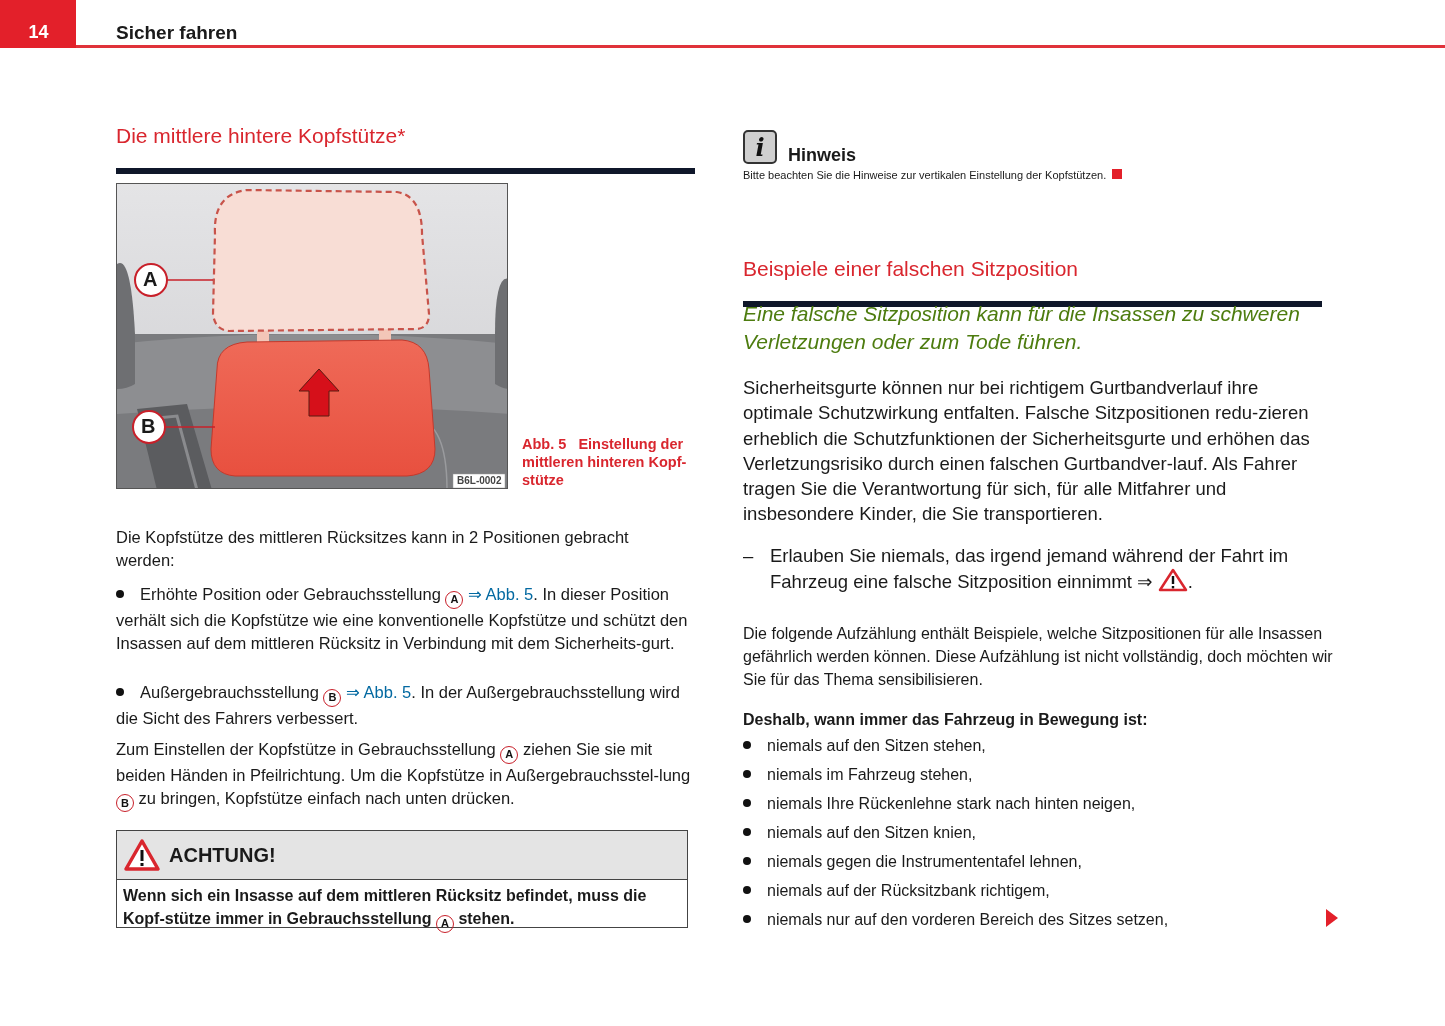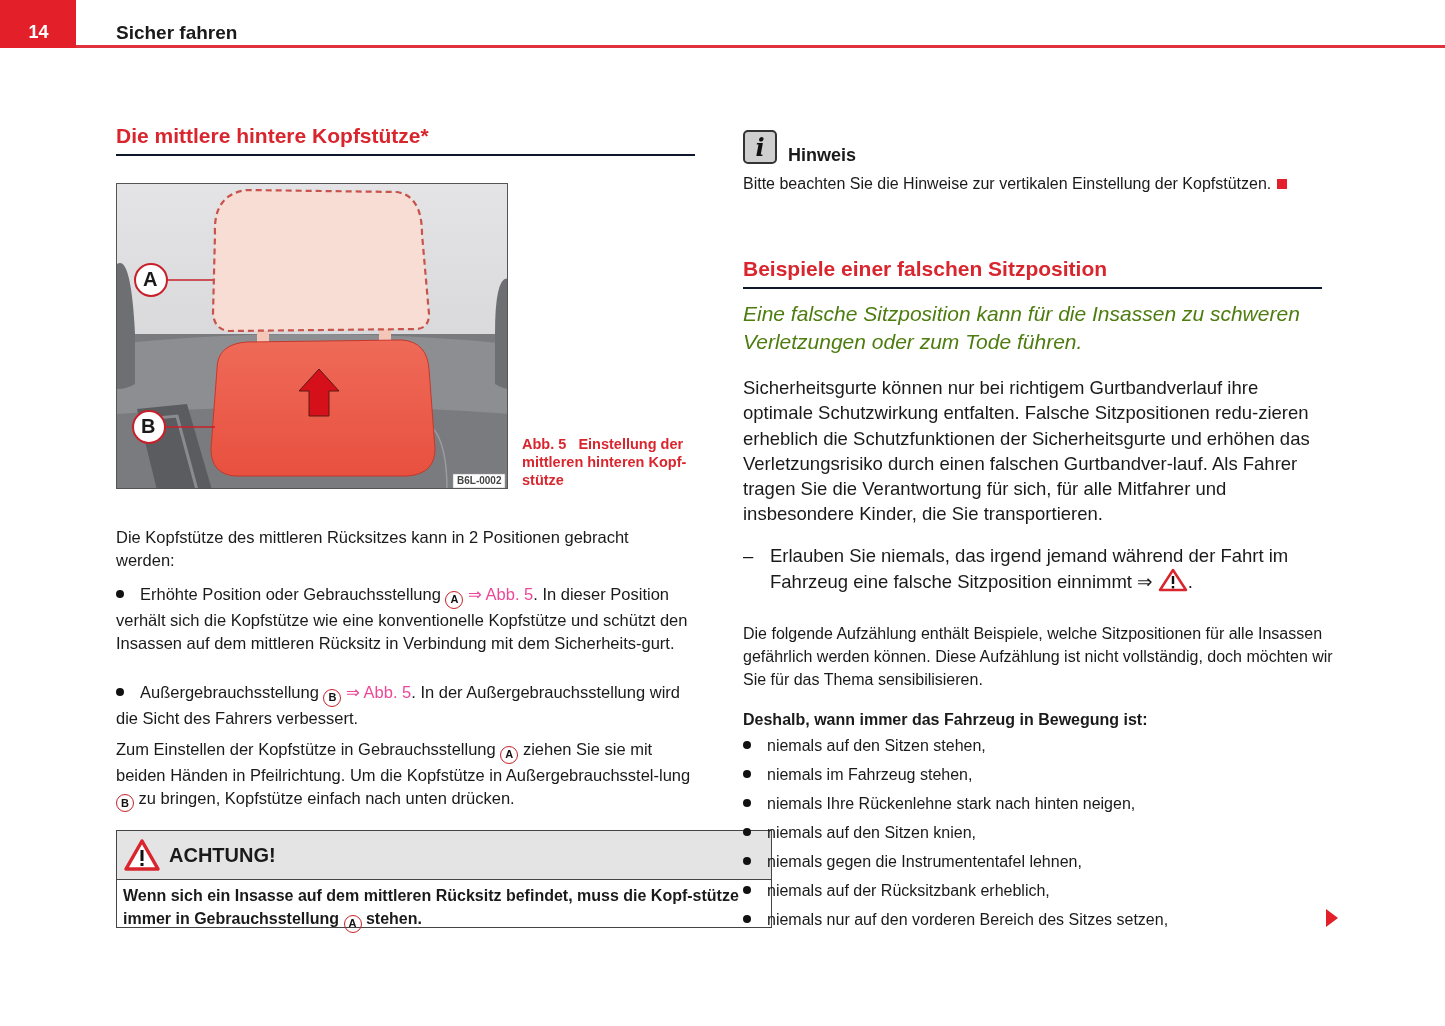--- a/index.html
+++ b/index.html
@@ -4,38 +4,38 @@
 <style>
   html, body { margin:0; padding:0; }
   body { width:1445px; height:1026px; background:#fff; position:relative; overflow:hidden;
          font-family:"Liberation Sans", sans-serif; color:#1a1a1a; }
   .hdr-block { position:absolute; left:0; top:0; width:76px; height:48px; background:#e3202a; }
   .hdr-num { position:absolute; left:0; width:77px; top:22px; text-align:center; color:#fff;
              font-weight:bold; font-size:18px; }
   .hdr-line { position:absolute; left:76px; right:0; top:45px; height:3px; background:#e0323a; }
   .hdr-title { position:absolute; left:116px; top:22px; font-weight:bold; font-size:19px; color:#1a1a1a; }
 
-  .sec-title { position:absolute; font-weight:bold; font-size:21px; color:#d9262e; padding-bottom:6px;
-               border-bottom:2px solid #0f172a; }
+  .sec-title { position:absolute; font-weight:normal; font-size:21px; color:#d9262e; padding-bottom:20px;
+               border-bottom:6px solid #0f172a; }
   .p { position:absolute; font-size:16.5px; line-height:23px; }
   .circ { display:inline-flex; align-items:center; justify-content:center; width:18px; height:18px;
           border:1.5px solid #c8202a; border-radius:50%; font-size:11px; font-weight:bold; color:#111;
           vertical-align:-3px; box-sizing:border-box; }
-  .ref { color:#ec4899; }
+  .ref { color:#0369a1; }
   .bullet { display:inline-block; width:8px; height:8px; background:#111; border-radius:50%;
             margin-right:16px; vertical-align:2px; }
 
   
   .fig { position:absolute; left:116px; top:183px; width:392px; height:306px; border:1.5px solid #555;
          box-sizing:border-box; overflow:hidden; background:#d9d9db; }
   .fig-caption { position:absolute; left:522px; top:435px; width:180px; font-size:14.5px; line-height:18px;
                  font-weight:bold; color:#d9262e; }
 
   
-  .warn { position:absolute; left:116px; top:830px; width:656px; height:98px; border:1.5px solid #444;
+  .warn { position:absolute; left:116px; top:830px; width:572px; height:98px; border:1.5px solid #444;
           box-sizing:border-box; }
   .warn-head { height:48px; background:#e4e4e4; border-bottom:1.5px solid #444; display:flex; align-items:center;
                padding-left:6px; }
   .warn-title { font-weight:bold; font-size:20px; margin-left:8px; }
   .warn-body { padding:4px 6px; font-weight:bold; font-size:16px; line-height:23px; }
 
   .info-icon { position:absolute; left:743px; top:130px; width:34px; height:34px; border:2px solid #333;
                border-radius:5px; background:#cfcfcf; box-sizing:border-box; display:flex; align-items:center;
                justify-content:center; font-family:"DejaVu Serif", serif; font-weight:bold; font-style:italic;
                font-size:24px; color:#111; }
@@ -138,21 +138,21 @@
   </div>
   <div class="warn-body">
     <span>Wenn sich ein Insasse auf dem mittleren Rücksitz befindet, muss die Kopf-stütze immer in Gebrauchsstellung</span>
     <span class="circ">A</span>
     <span>stehen.</span>
   </div>
 </div>
 
 <div class="info-icon">i</div>
 <div class="hinweis">Hinweis</div>
-<div class="p" style="left:743px; top:172px; width:600px; font-size:16px;">
+<div class="p" style="left:743px; top:164px; width:600px; font-size:11px;">
   <span>Bitte beachten Sie die Hinweise zur vertikalen Einstellung der Kopfstützen.</span><span class="sq"></span>
 </div>
 
 <div class="sec-title" style="left:743px; top:257px; width:579px;">Beispiele einer falschen Sitzposition</div>
 
 <div class="italic-lead">Eine falsche Sitzposition kann für die Insassen zu schweren Verletzungen oder zum Tode führen.</div>
 
 <div class="p" style="left:743px; top:375px; width:590px; font-size:18.5px; line-height:25.3px;">Sicherheitsgurte können nur bei richtigem Gurtbandverlauf ihre optimale Schutzwirkung entfalten. Falsche Sitzpositionen redu-zieren erheblich die Schutzfunktionen der Sicherheitsgurte und erhöhen das Verletzungsrisiko durch einen falschen Gurtbandver-lauf. Als Fahrer tragen Sie die Verantwortung für sich, für alle Mitfahrer und insbesondere Kinder, die Sie transportieren.</div>
 
 <div class="p" style="left:743px; top:543px; width:590px; font-size:18.5px; line-height:25.3px; padding-left:27px; box-sizing:border-box;">
@@ -168,17 +168,17 @@
 <div class="p" style="left:743px; top:622px; width:590px; font-size:16px; line-height:23px;">Die folgende Aufzählung enthält Beispiele, welche Sitzpositionen für alle Insassen gefährlich werden können. Diese Aufzählung ist nicht vollständig, doch möchten wir Sie für das Thema sensibilisieren.</div>
 
 <div class="p" style="left:743px; top:708px; font-weight:bold; font-size:16px;">Deshalb, wann immer das Fahrzeug in Bewegung ist:</div>
 
 <div class="list-r">
   <div class="li"><span class="bullet"></span><span>niemals auf den Sitzen stehen,</span></div>
   <div class="li"><span class="bullet"></span><span>niemals im Fahrzeug stehen,</span></div>
   <div class="li"><span class="bullet"></span><span>niemals Ihre Rückenlehne stark nach hinten neigen,</span></div>
   <div class="li"><span class="bullet"></span><span>niemals auf den Sitzen knien,</span></div>
   <div class="li"><span class="bullet"></span><span>niemals gegen die Instrumententafel lehnen,</span></div>
-  <div class="li"><span class="bullet"></span><span>niemals auf der Rücksitzbank erheblich,</span></div>
+  <div class="li"><span class="bullet"></span><span>niemals auf der Rücksitzbank richtigem,</span></div>
   <div class="li"><span class="bullet"></span><span>niemals nur auf den vorderen Bereich des Sitzes setzen,</span></div>
 </div>
 
 <div class="next-arrow"></div>
 
 </body></html>

